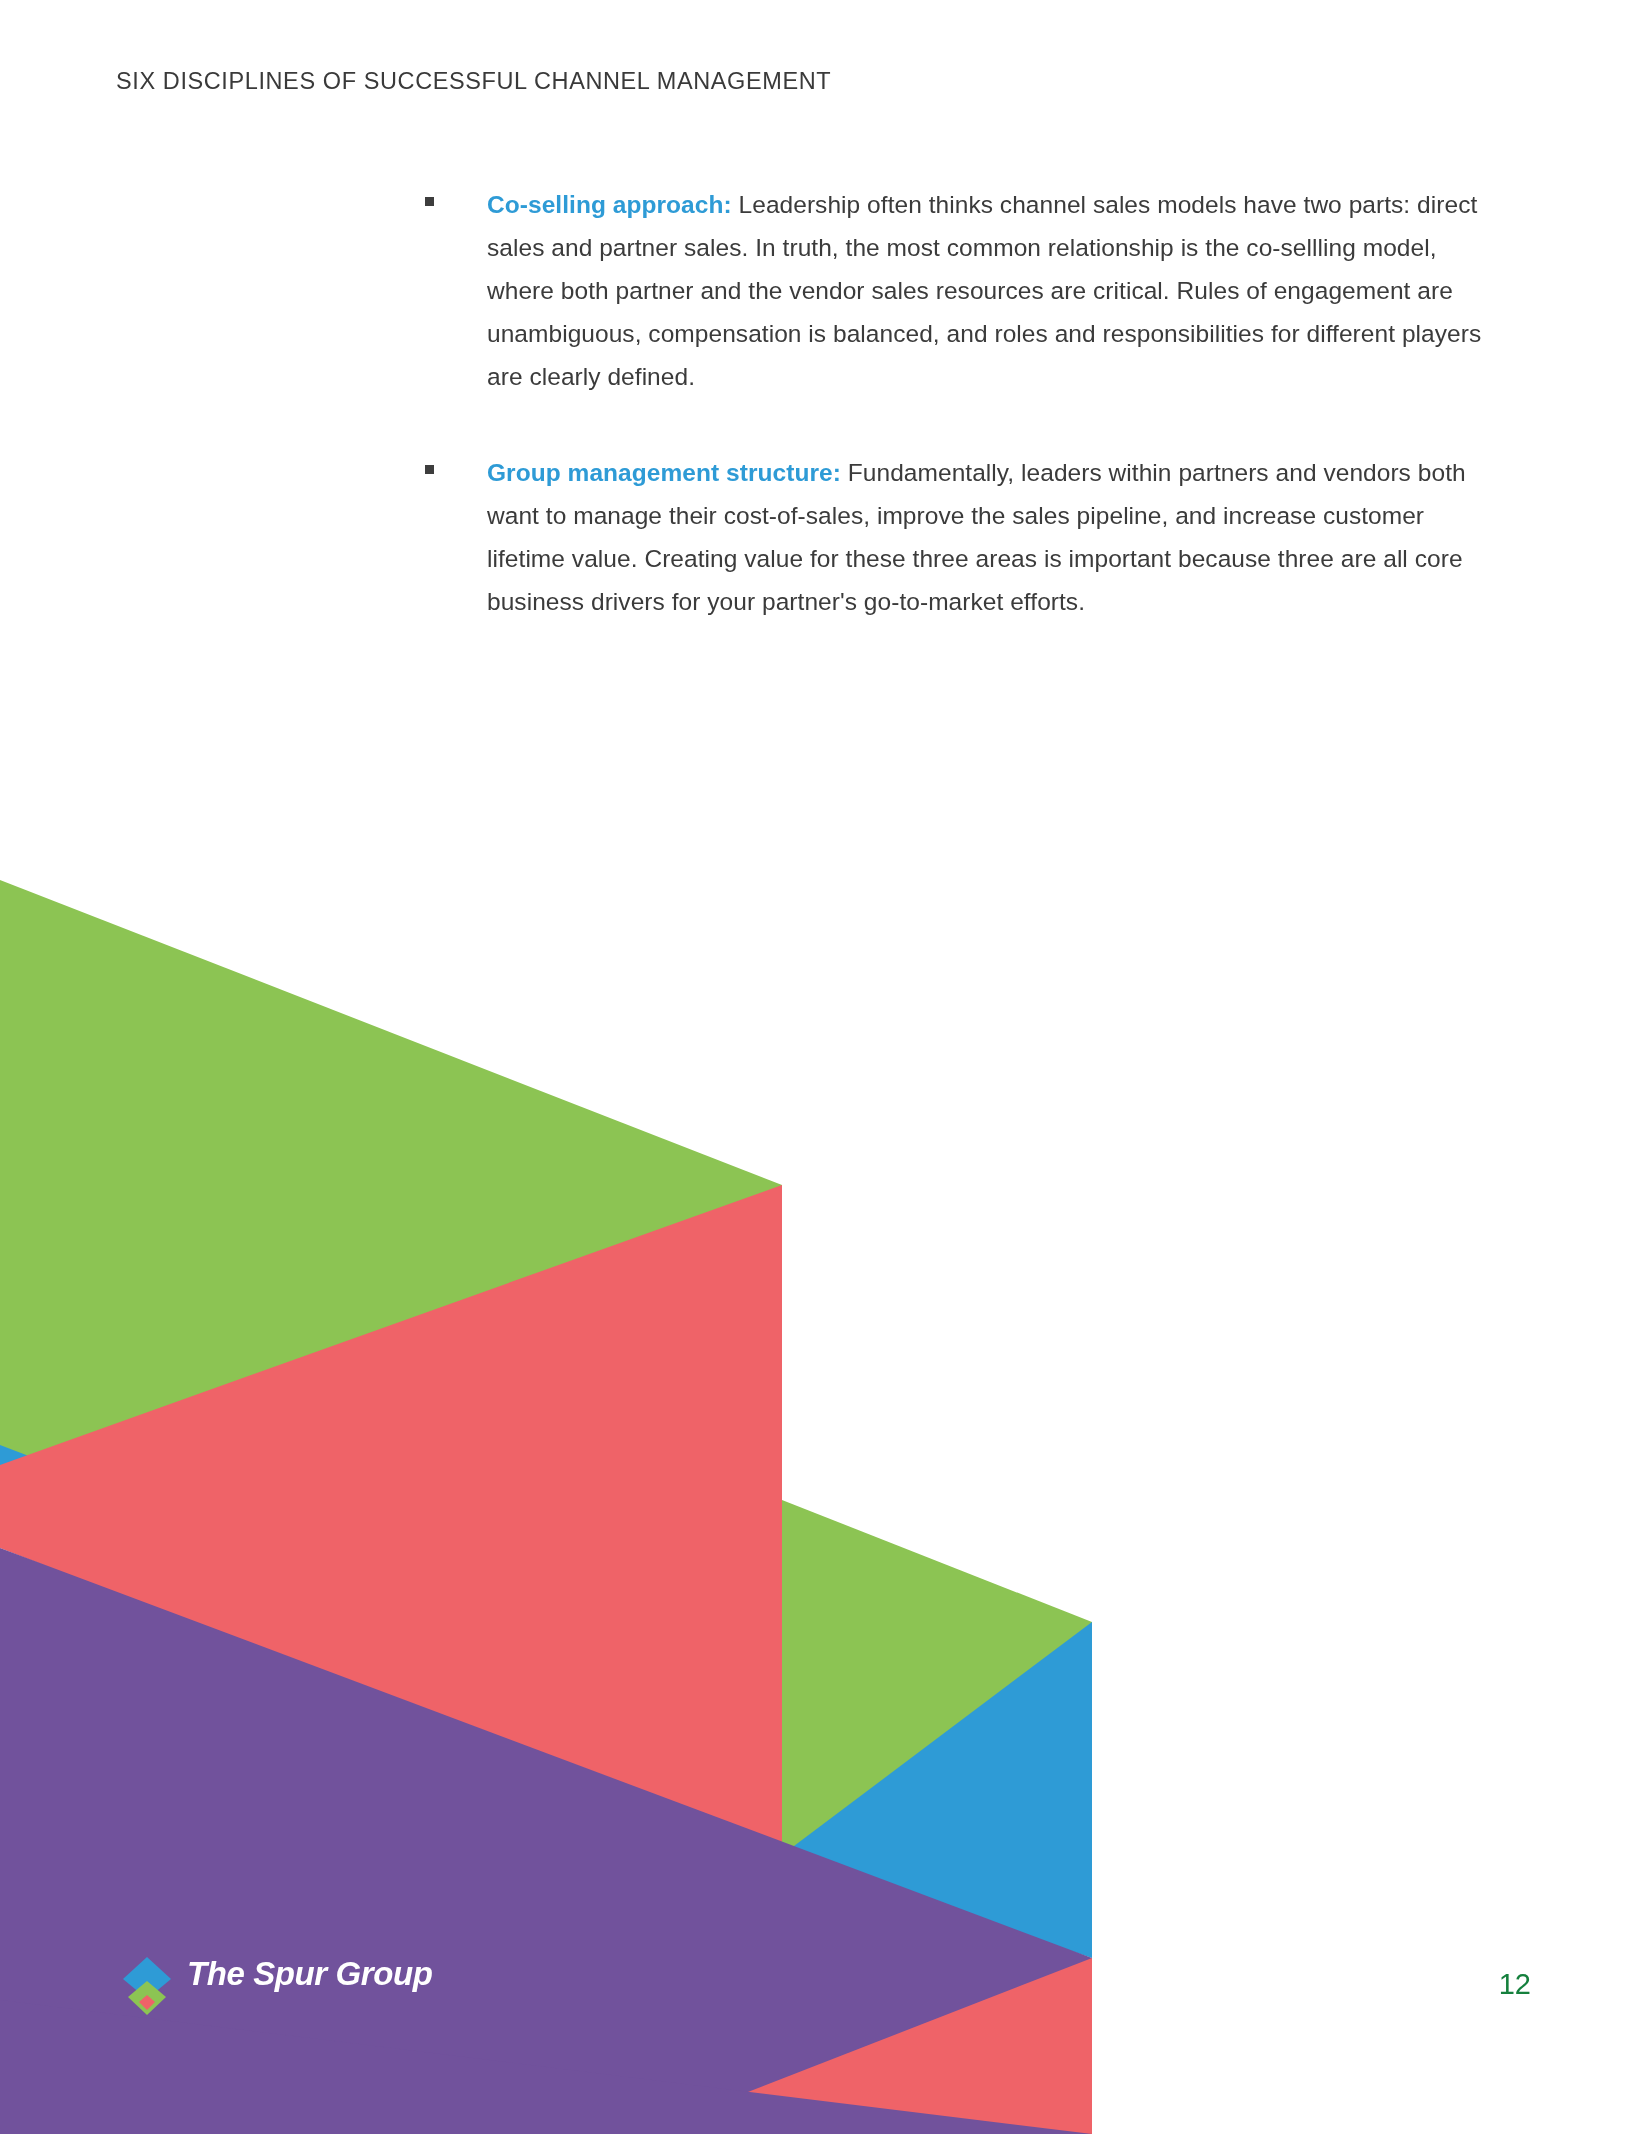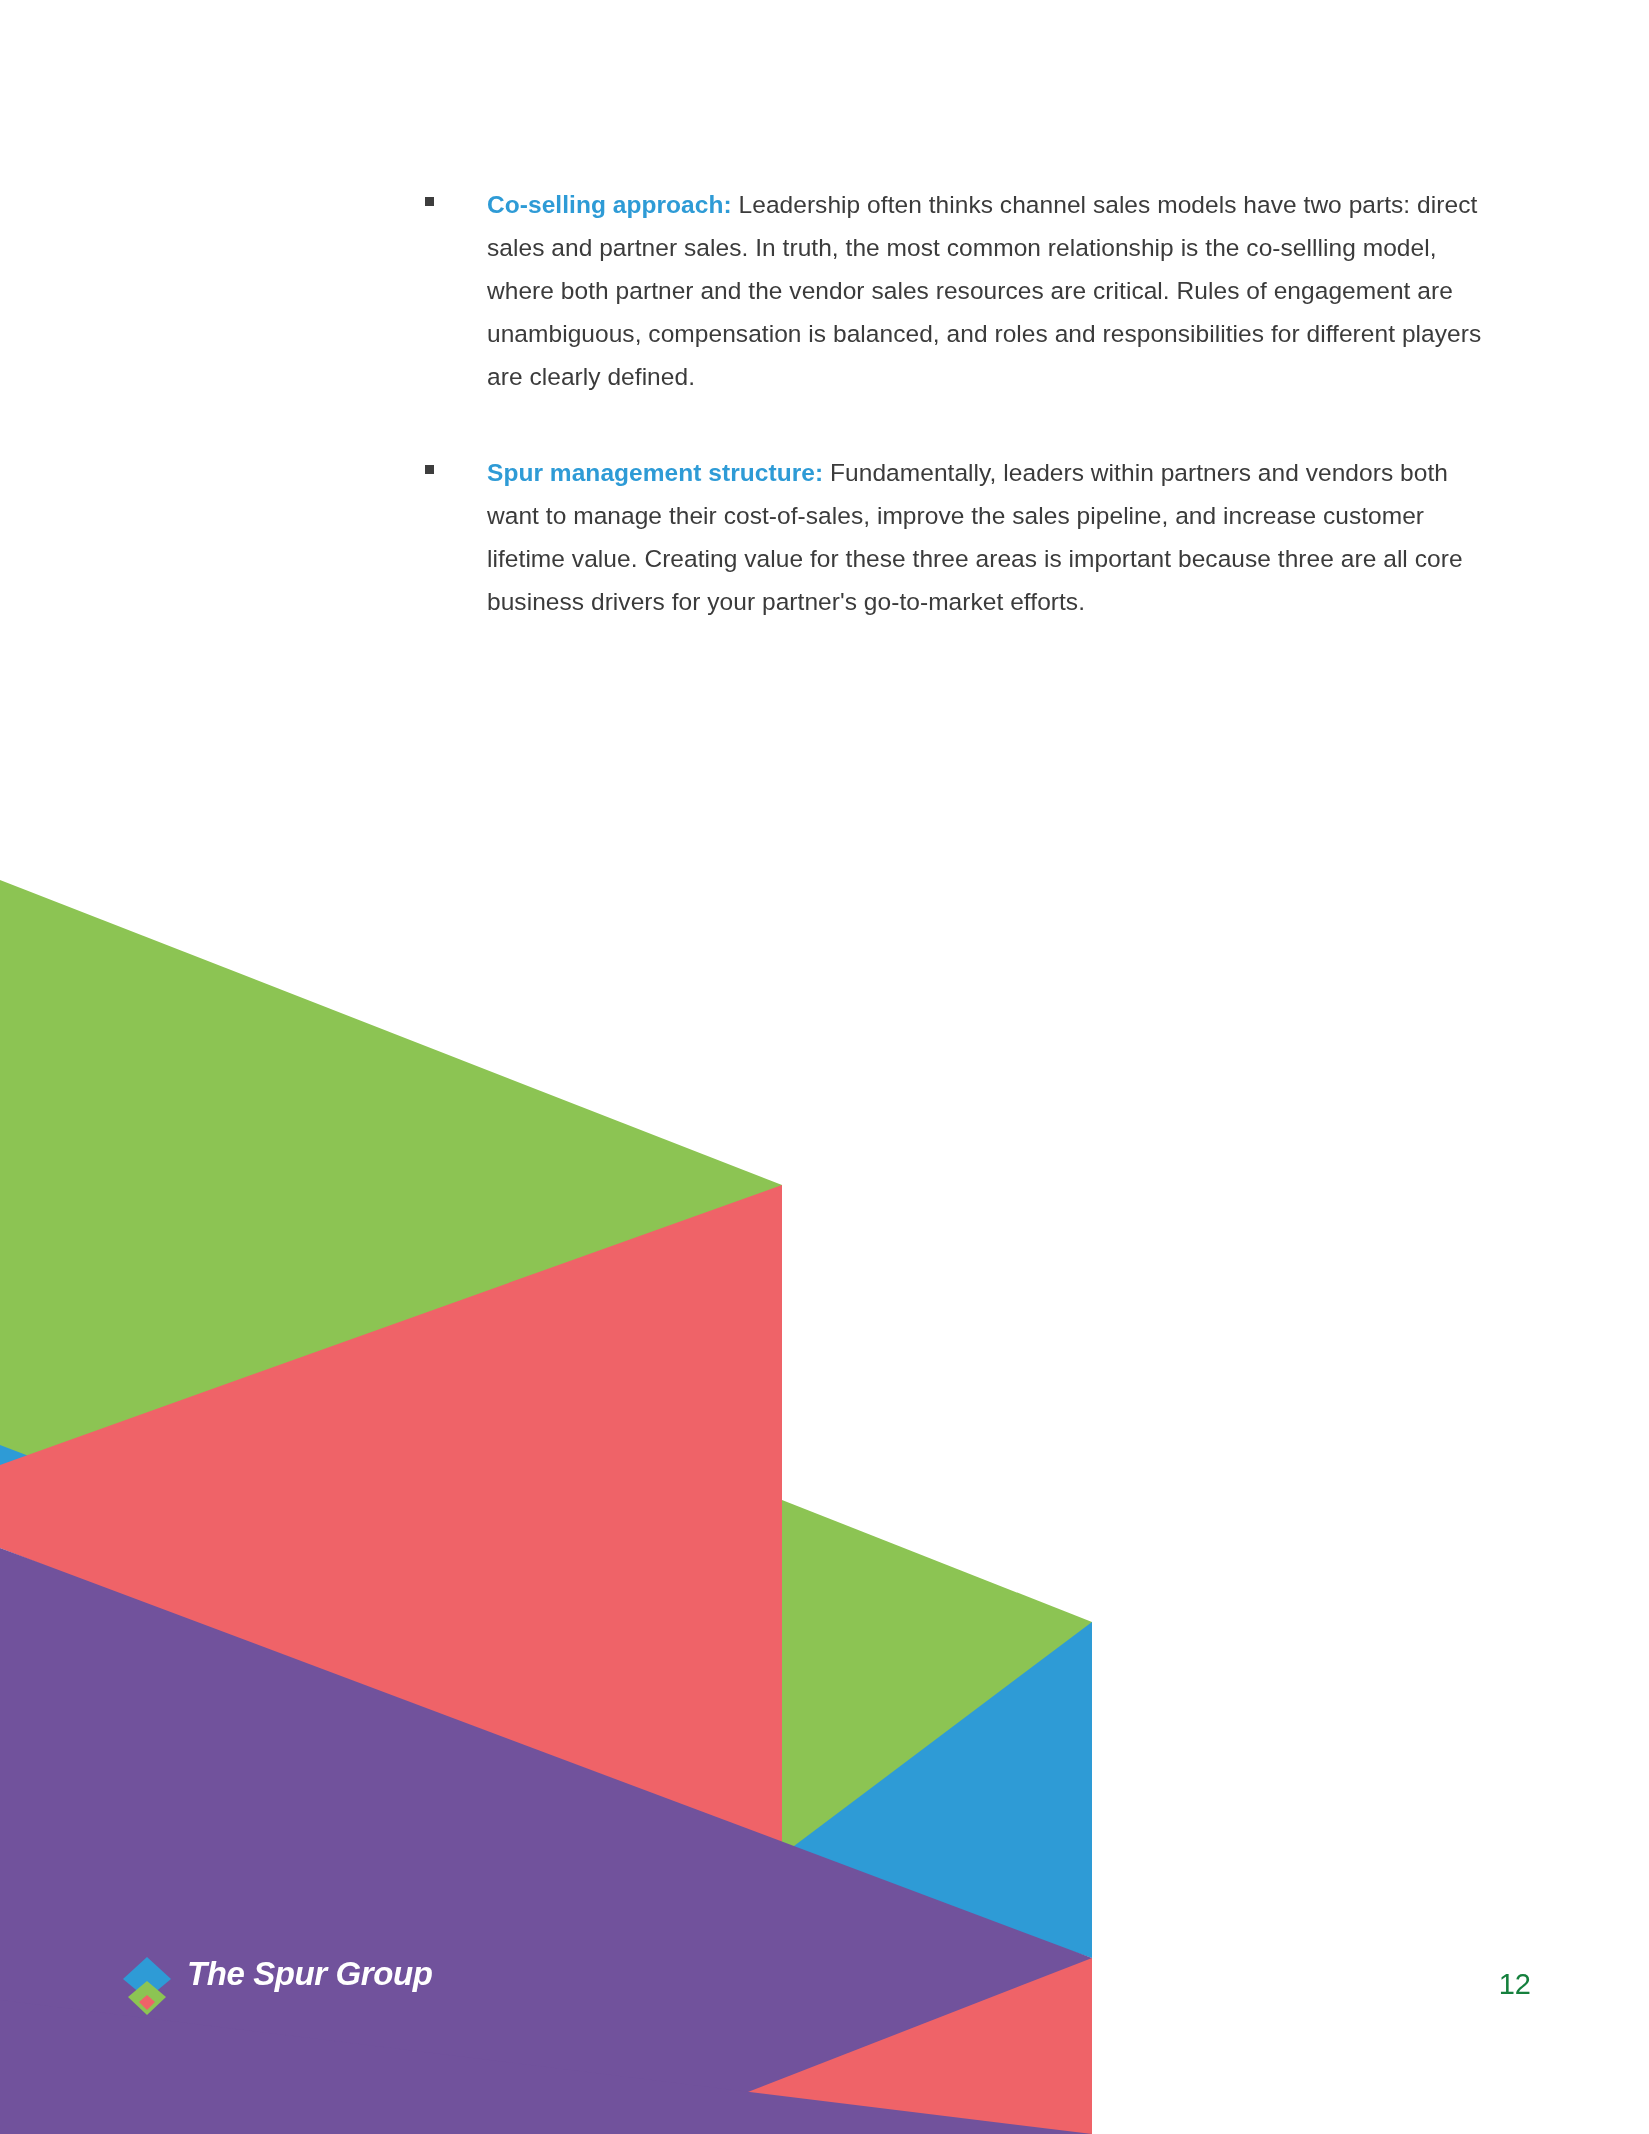--- a/index.html
+++ b/index.html
@@ -120,31 +120,32 @@
     font-size: 29px;
     color: #15803d;
     font-weight: 400;
   }
 </style>
 </head>
 <body>
 
 <div class="page">
 
+  <div class="page-header">SIX DISCIPLINES OF SUCCESSFUL CHANNEL MANAGEMENT</div>
 
   <div class="content">
 
     <div class="bullet-item">
       <span class="bullet-marker"></span>
       <div class="bullet-text"><span class="lead-label">Co-selling approach:</span><span> Leadership often thinks channel sales models have two parts: direct sales and partner sales. In truth, the most common relationship is the co-sellling model, where both  partner and the vendor sales resources are critical. Rules of engagement are unambiguous, compensation is balanced, and roles and responsibilities for different players are clearly defined.</span></div>
     </div>
 
     <div class="bullet-item">
       <span class="bullet-marker"></span>
-      <div class="bullet-text"><span class="lead-label">Spur management structure:</span><span> Fundamentally, leaders within partners and vendors both want to manage their cost-of-sales, improve the sales pipeline, and increase customer lifetime value. Creating value for these three areas is important because three are all core business drivers for your partner's go-to-market efforts.</span></div>
+      <div class="bullet-text"><span class="lead-label">Group management structure:</span><span> Fundamentally, leaders within partners and vendors both want to manage their cost-of-sales, improve the sales pipeline, and increase customer lifetime value. Creating value for these three areas is important because three are all core business drivers for your partner's go-to-market efforts.</span></div>
     </div>
 
   </div>
 
   <div class="artwork">
     <svg viewBox="0 0 1100 1254" preserveAspectRatio="none" xmlns="http://www.w3.org/2000/svg">
 
       <polygon points="0,0 782,305 782,585 0,585" fill="#8cc453"></polygon>
 
       <polygon points="0,565 270,668 0,668" fill="#2e9bd6"></polygon>

